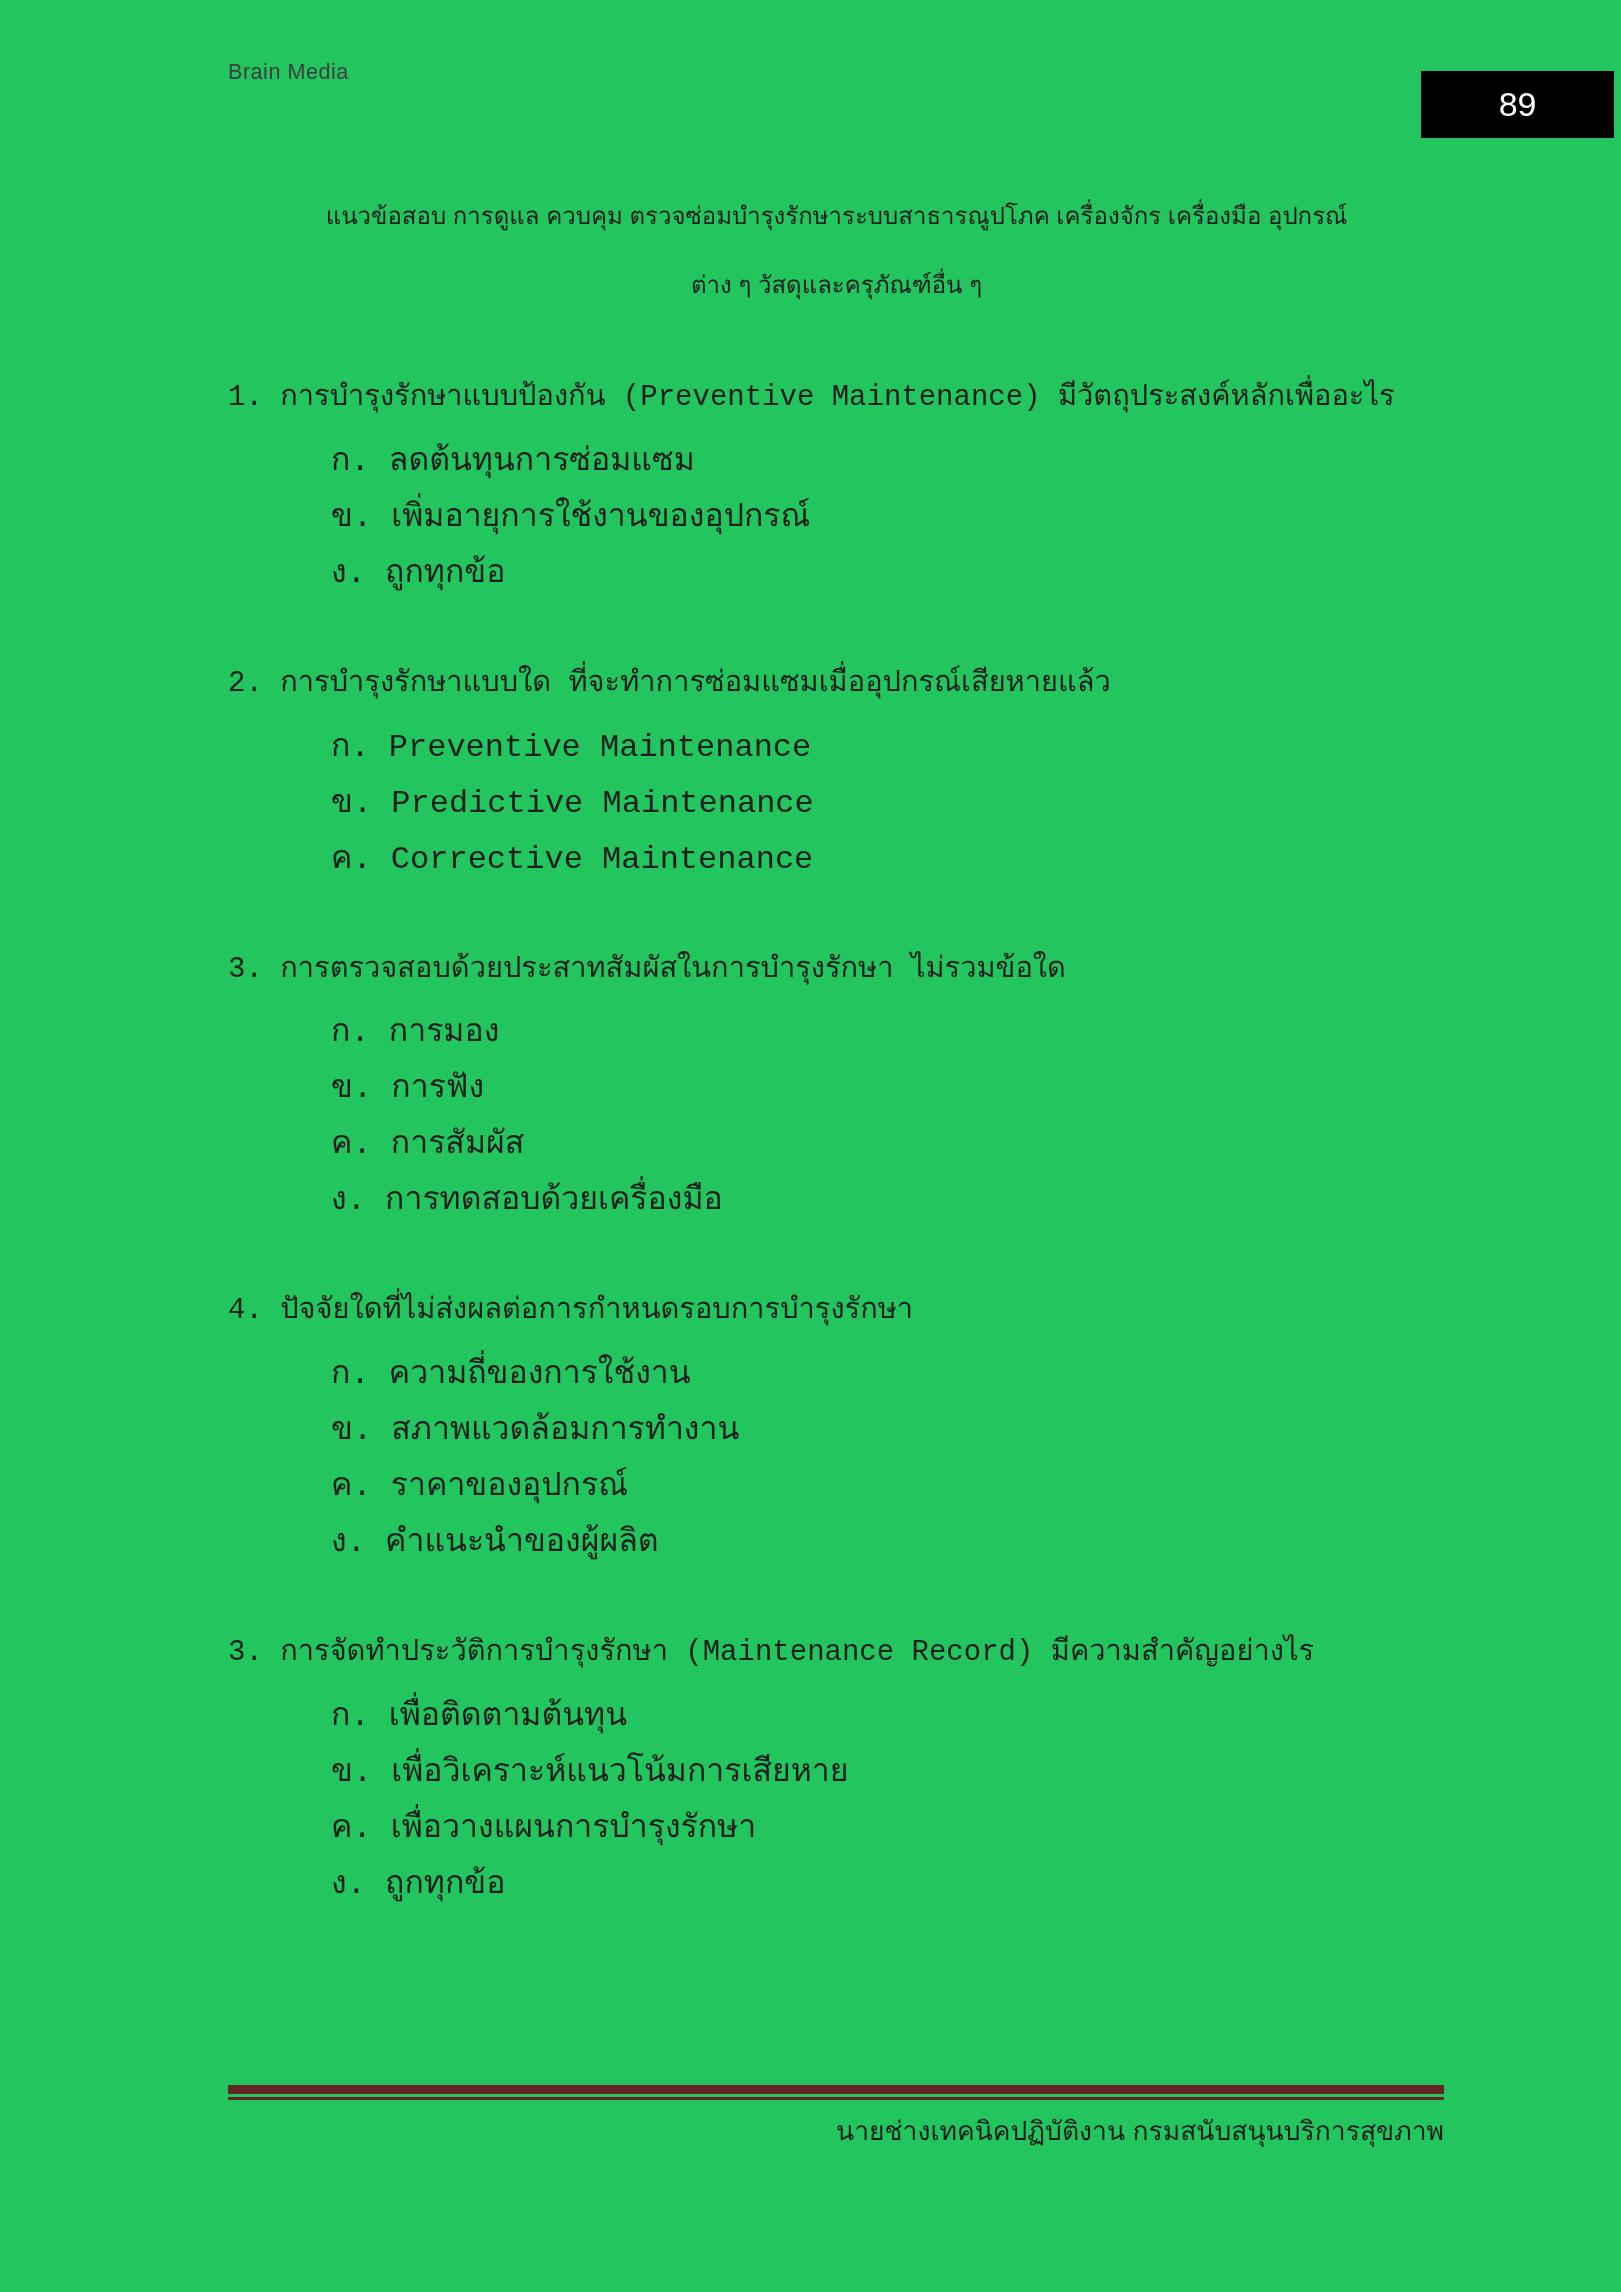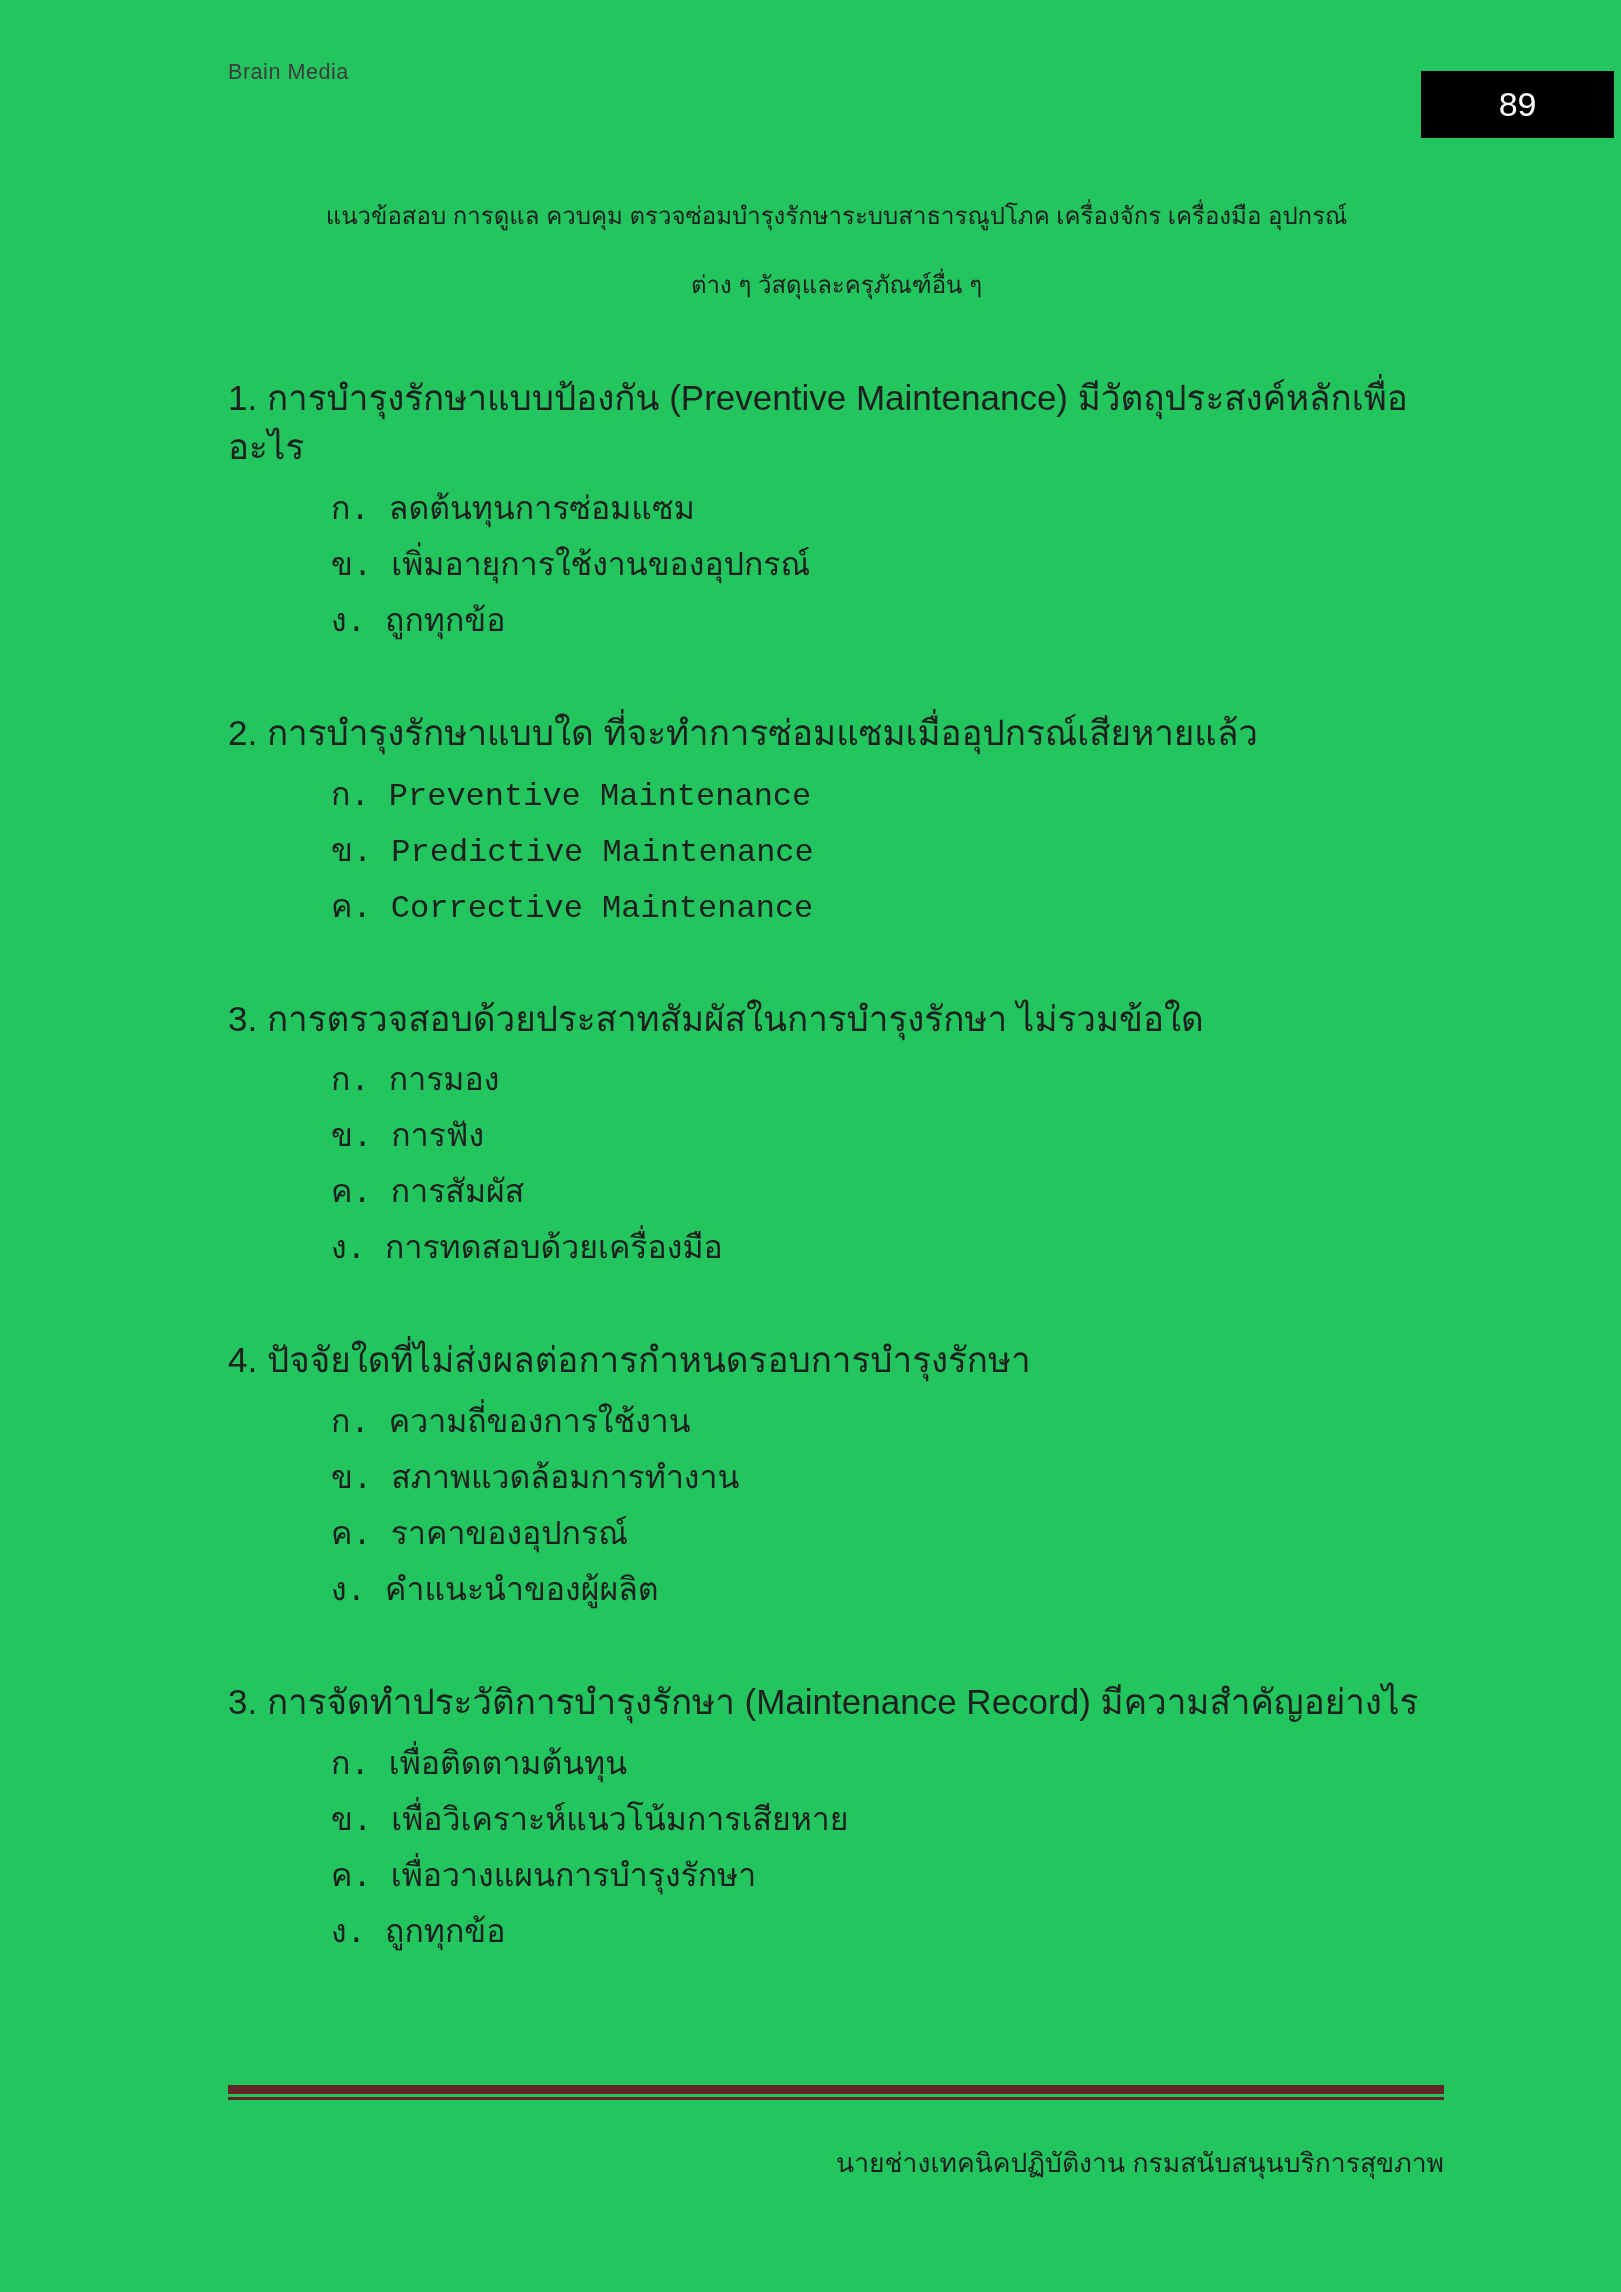--- a/index.html
+++ b/index.html
@@ -50,22 +50,23 @@
     font-size: 24px;
     line-height: 69px;
   }
   .question {
     margin-top: 57px;
   }
   .question.first {
     margin-top: 54px;
   }
   .q-text {
-    font-size: 35px;
+    font-size: 29px;
     line-height: 49px;
+    font-family: Liberation Mono, monospace;
   }
   .q-options {
     margin-top: 11.8px;
     padding-left: 103px;
   }
   .q-option {
     font-size: 32px;
     line-height: 56px;
     font-family: Liberation Mono, monospace;
   }
@@ -83,21 +84,20 @@
     margin-top: 2.9px;
     height: 2.9px;
     background: #632423;
   }
   .footer-text {
     position: absolute;
     right: 177px;
     top: 2110px;
     font-size: 26.5px;
     text-align: center;
-    margin-top: 32px;
   }
 </style>
 </head>
 <body>
 
 <div class="page">
 
   <div class="brand">Brain Media</div>
 
   <div class="page-badge">

